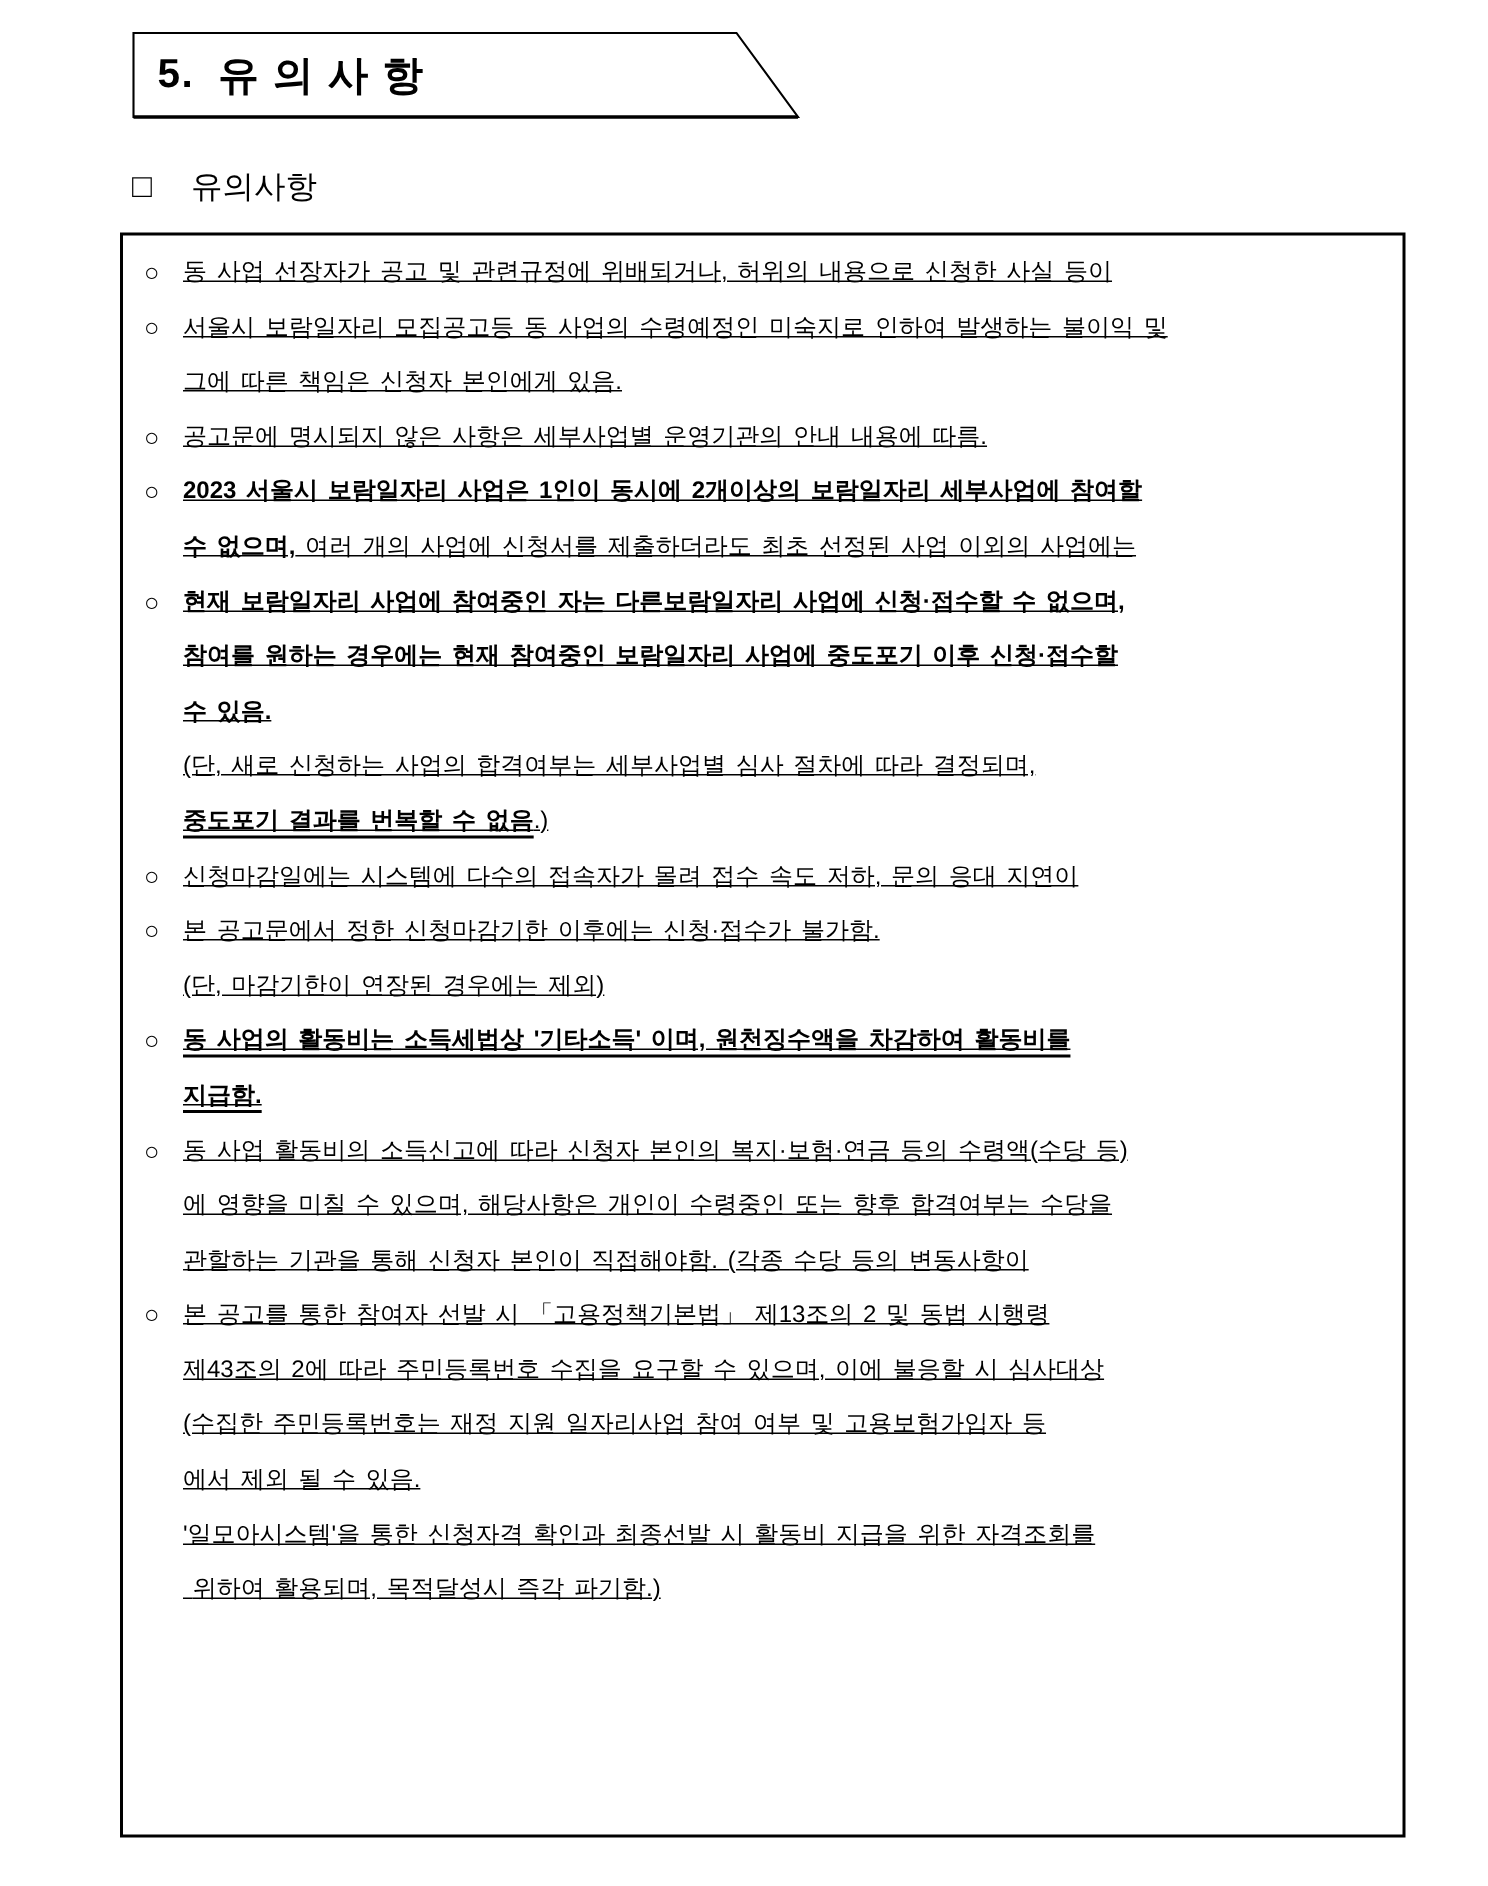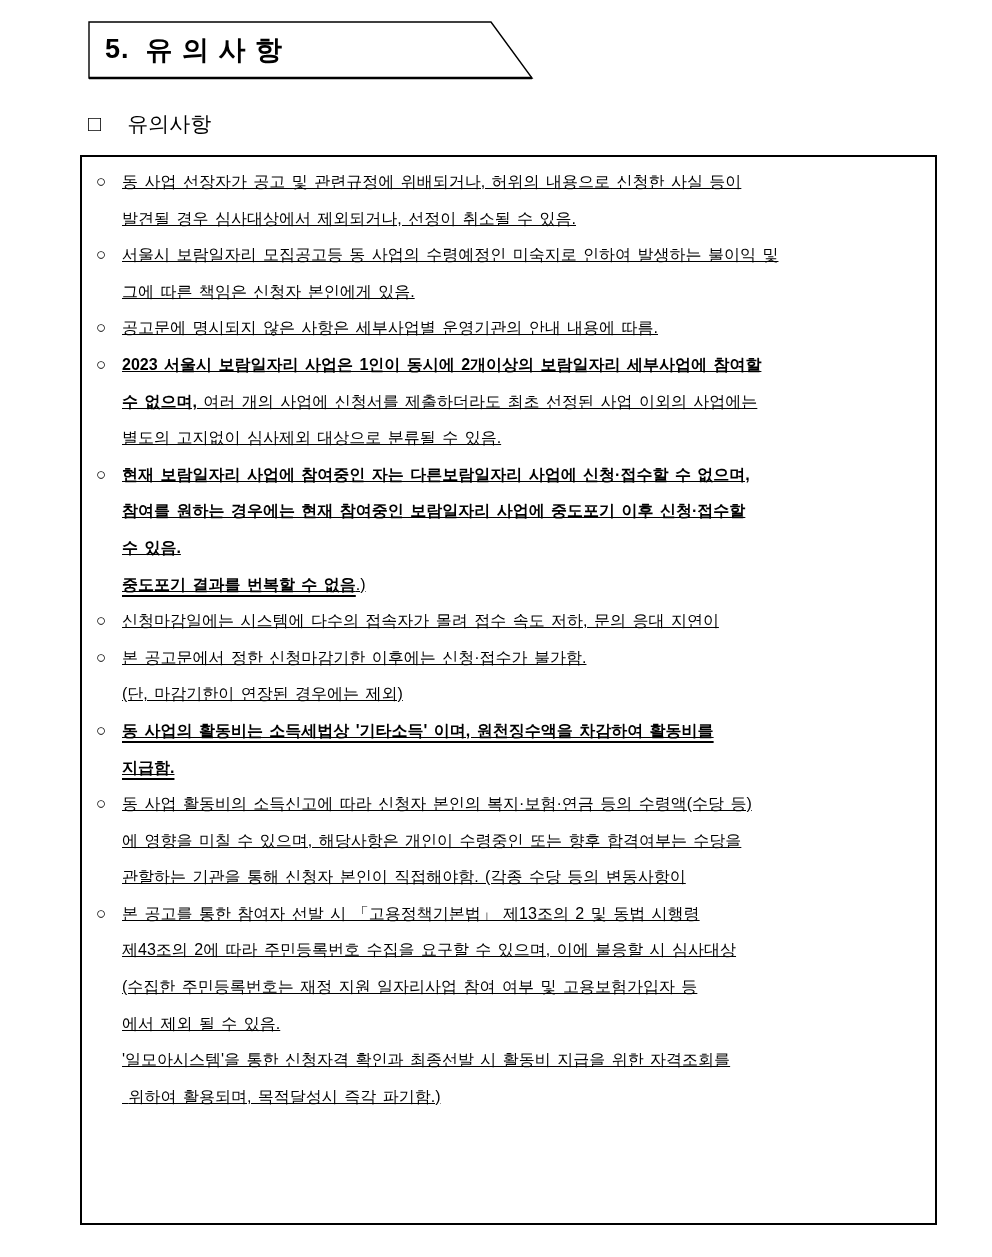--- a/index.html
+++ b/index.html
@@ -77,50 +77,49 @@
     <span class="sub-marker">□</span>
     <span class="sub-label">유의사항</span>
   </div>
 
   <div class="notice-box">
     <div id="notice-list">
         <div class="item">
           <span class="bullet">○</span>
           <div class="content">
             <div class="line"><span>동 사업 선장자가 공고 및 관련규정에 위배되거나, 허위의 내용으로 신청한 사실 등이</span></div>
-            <div class="line"><span>발견될 경우 심사대상에서 제외되거나, 선정이 취소될 수 있음.</span></div>
           </div>
         </div>
         <div class="item">
           <span class="bullet">○</span>
           <div class="content">
             <div class="line"><span>서울시 보람일자리 모집공고등 동 사업의 수령예정인 미숙지로 인하여 발생하는 불이익 및</span></div>
             <div class="line"><span>그에 따른 책임은 신청자 본인에게 있음.</span></div>
           </div>
         </div>
         <div class="item">
           <span class="bullet">○</span>
           <div class="content">
             <div class="line"><span>공고문에 명시되지 않은 사항은 세부사업별 운영기관의 안내 내용에 따름.</span></div>
           </div>
         </div>
         <div class="item">
           <span class="bullet">○</span>
           <div class="content">
             <div class="line"><span class="b">2023 서울시 보람일자리 사업은 1인이 동시에 2개이상의 보람일자리 세부사업에 참여할</span></div>
             <div class="line"><span class="b">수 없으며,</span><span> 여러 개의 사업에 신청서를 제출하더라도 최초 선정된 사업 이외의 사업에는</span></div>
-            <div class="line"><span>별도의 고지없이 심사제외 대상으로 분류될 수 있음.</span></div>
           </div>
         </div>
         <div class="item">
           <span class="bullet">○</span>
           <div class="content">
             <div class="line"><span class="b">현재 보람일자리 사업에 참여중인 자는 다른보람일자리 사업에 신청·접수할 수 없으며,</span></div>
             <div class="line"><span class="b">참여를 원하는 경우에는 현재 참여중인 보람일자리 사업에 중도포기 이후 신청·접수할</span></div>
             <div class="line"><span class="b">수 있음.</span></div>
+            <div class="line"><span>(단, 새로 신청하는 사업의 합격여부는 세부사업별 심사 절차에 따라 결정되며,</span></div>
             <div class="line"><span class="b u">중도포기 결과를 번복할 수 없음</span><span>.)</span></div>
           </div>
         </div>
         <div class="item">
           <span class="bullet">○</span>
           <div class="content">
             <div class="line"><span>신청마감일에는 시스템에 다수의 접속자가 몰려 접수 속도 저하, 문의 응대 지연이</span></div>
           </div>
         </div>
         <div class="item">

